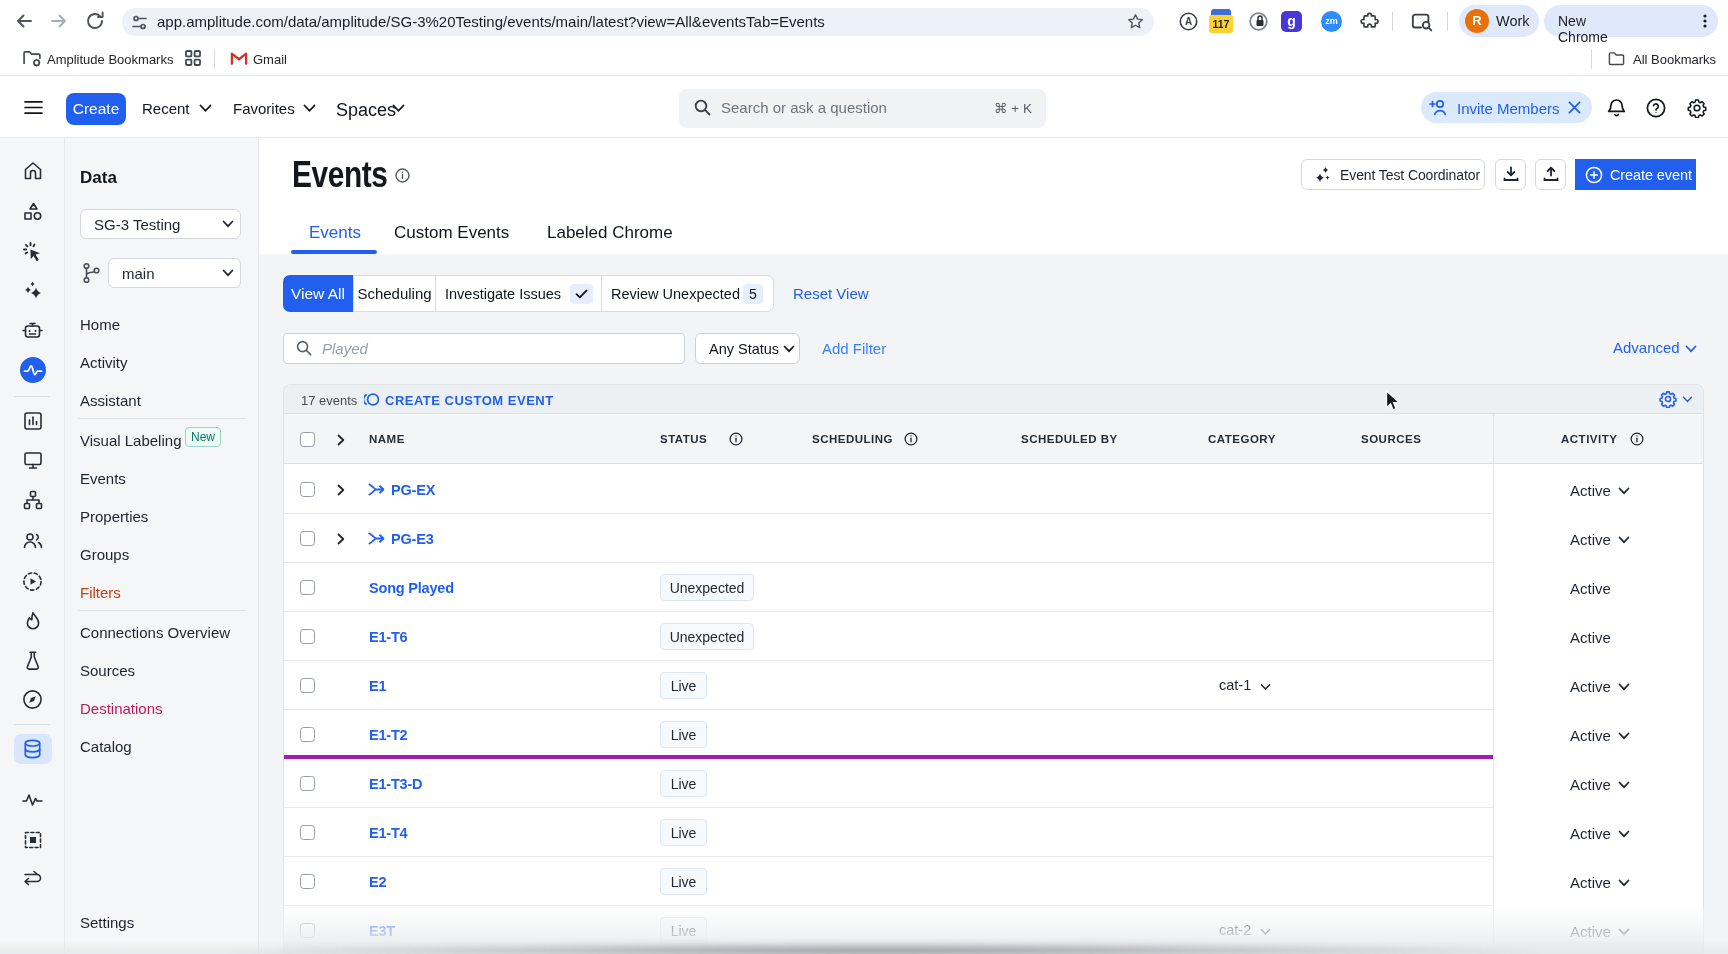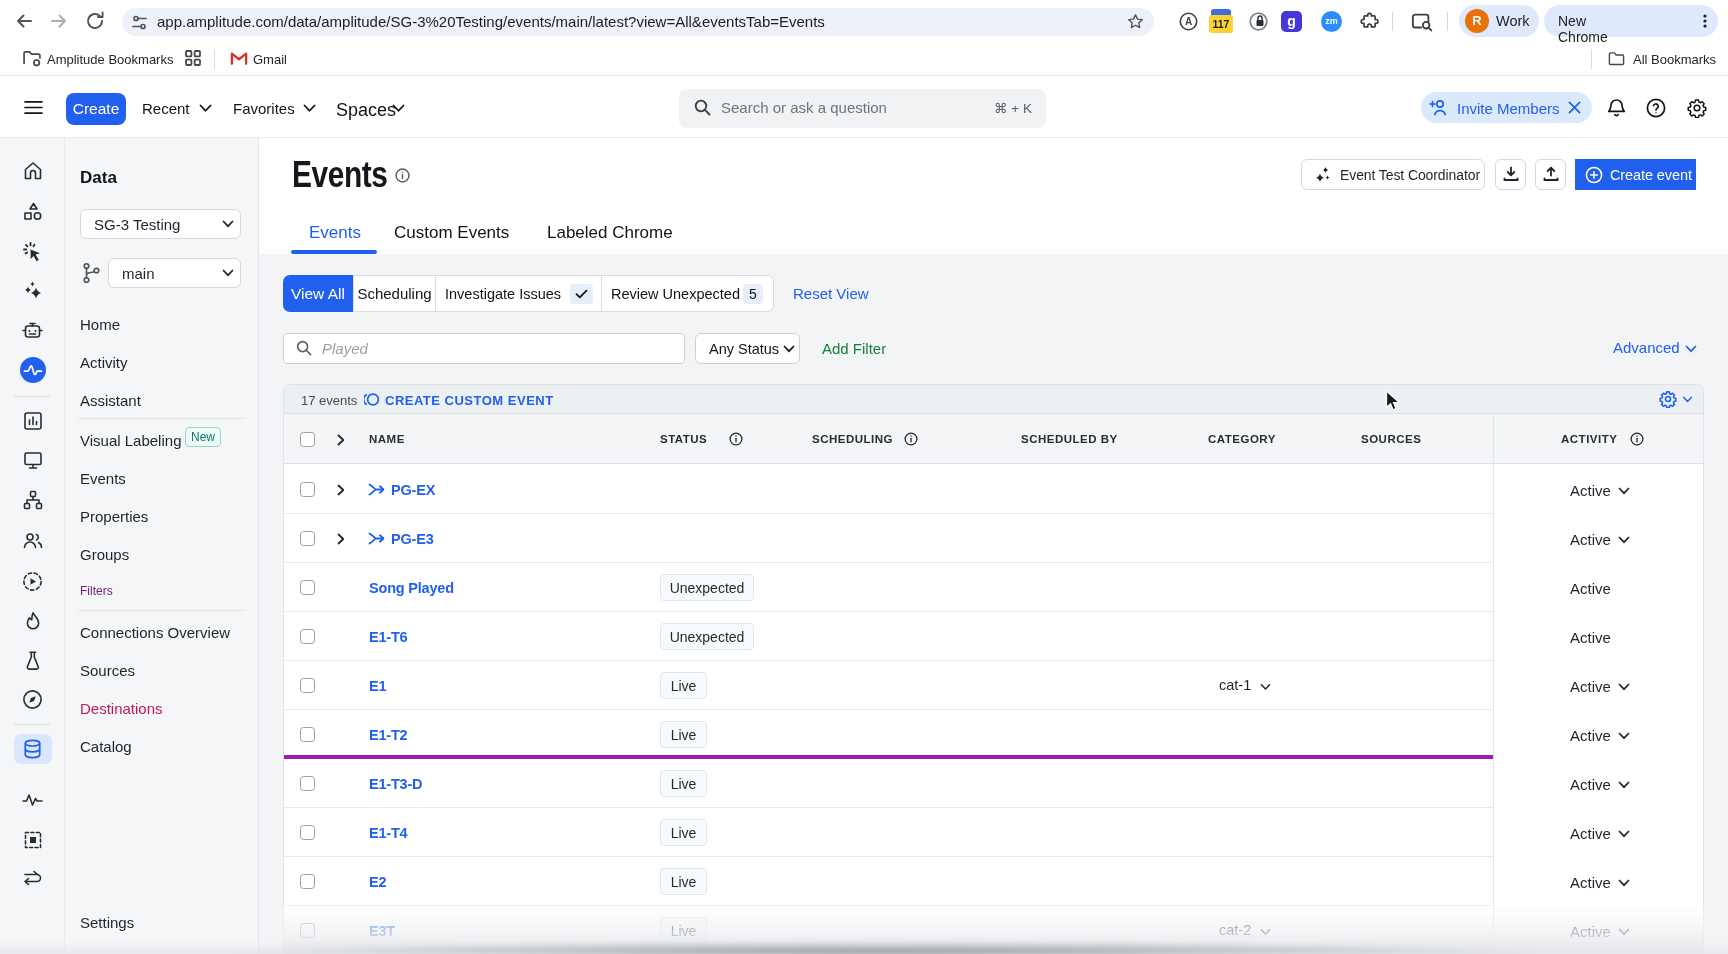--- a/index.html
+++ b/index.html
@@ -313,21 +313,21 @@
 
   <div class="abs" style="left:15px;top:178px;font-size:15px;color:#1d2430;">Home</div>
   <div class="abs" style="left:15px;top:216px;font-size:15px;color:#1d2430;">Activity</div>
   <div class="abs" style="left:15px;top:254px;font-size:15px;color:#1d2430;">Assistant</div>
   <div class="abs" style="left:13px;top:280px;width:168px;height:1px;background:#e2e4e7;"></div>
   <div class="abs" style="left:15px;top:294px;font-size:15px;color:#1d2430;">Visual Labeling</div>
   <div class="abs flex" style="left:120px;top:289px;height:20px;padding:0 5px;background:#eefaf6;border:1px solid #9fd4c8;border-radius:4px;font-size:12px;color:#0c7a6b;">New</div>
   <div class="abs" style="left:15px;top:332px;font-size:15px;color:#1d2430;">Events</div>
   <div class="abs" style="left:15px;top:370px;font-size:15px;color:#1d2430;">Properties</div>
   <div class="abs" style="left:15px;top:408px;font-size:15px;color:#1d2430;">Groups</div>
-  <div class="abs" style="left:15px;top:446px;font-size:12px;color:#701a75;">Filters</div>
+  <div class="abs" style="left:15px;top:446px;font-size:15px;color:#c2410c;">Filters</div>
   <div class="abs" style="left:13px;top:472px;width:168px;height:1px;background:#e2e4e7;"></div>
   <div class="abs" style="left:15px;top:486px;font-size:15px;color:#1d2430;">Connections Overview</div>
   <div class="abs" style="left:15px;top:524px;font-size:15px;color:#1d2430;">Sources</div>
   <div class="abs" style="left:15px;top:562px;font-size:15px;color:#be185d;">Destinations</div>
   <div class="abs" style="left:15px;top:600px;font-size:15px;color:#1d2430;">Catalog</div>
   <div class="abs" style="left:15px;top:776px;font-size:15px;color:#1d2430;">Settings</div>
 </div>
 
 <div class="abs" style="left:259px;top:138px;width:1469px;height:116px;background:#fff;"></div>
 <div class="abs" style="left:259px;top:254px;width:1469px;height:700px;background:#f2f4f6;"></div>
@@ -392,21 +392,21 @@
 <svg class="abs" style="left:296px;top:340px;" width="16" height="16" viewBox="0 0 17 17" fill="none" stroke="#595f67" stroke-width="1.7" stroke-linecap="round">
   <circle cx="7" cy="7" r="5.3"></circle>
     <path d="M11.2 11.2 L15.5 15.5"></path>
 </svg>
 <div class="abs" style="left:322px;top:340px;font-size:15px;font-style:italic;color:#9aa0a8;">Played</div>
 <div class="abs" style="left:695px;top:333px;width:105px;height:31px;background:#fff;border:1px solid #ccd0d5;border-radius:6px;"></div>
 <div class="abs" style="left:709px;top:341px;font-size:14.5px;color:#10151b;">Any Status</div>
 <svg class="abs" style="left:783px;top:345px;" width="12" height="8" viewBox="0 0 12 8" fill="none" stroke="#10151b" stroke-width="1.7" stroke-linecap="round">
     <path d="M1.5 1.5 L6 6.2 L10.5 1.5"></path>
   </svg>
-<div class="abs" style="left:822px;top:340px;font-size:15px;color:#15803d;">Add Filter</div>
+<div class="abs" style="left:822px;top:340px;font-size:15px;color:#3b82f6;">Add Filter</div>
 <div class="abs" style="left:1613px;top:339px;font-size:15px;color:#2160ef;">Advanced</div>
 <svg class="abs" style="left:1685px;top:345px;" width="12" height="8" viewBox="0 0 12 8" fill="none" stroke="#2160ef" stroke-width="1.7" stroke-linecap="round">
     <path d="M1.5 1.5 L6 6.2 L10.5 1.5"></path>
   </svg>
 
 <div class="abs" id="card" style="left:283px;top:384px;width:1421px;height:570px;background:#fff;border:1px solid #e0e3e6;border-bottom:none;border-radius:8px 8px 0 0;overflow:hidden;">
 
   <div class="abs" style="left:0;top:0;width:1419px;height:29px;background:#edf0f2;border-bottom:1px solid #dde0e4;"></div>
   <div class="abs" style="left:17px;top:8px;font-size:13px;color:#454c55;">17 events</div>
   <svg class="abs" style="left:80px;top:7px;" width="16" height="15" viewBox="0 0 16 15" fill="none" stroke="#2160ef" stroke-width="1.7">

